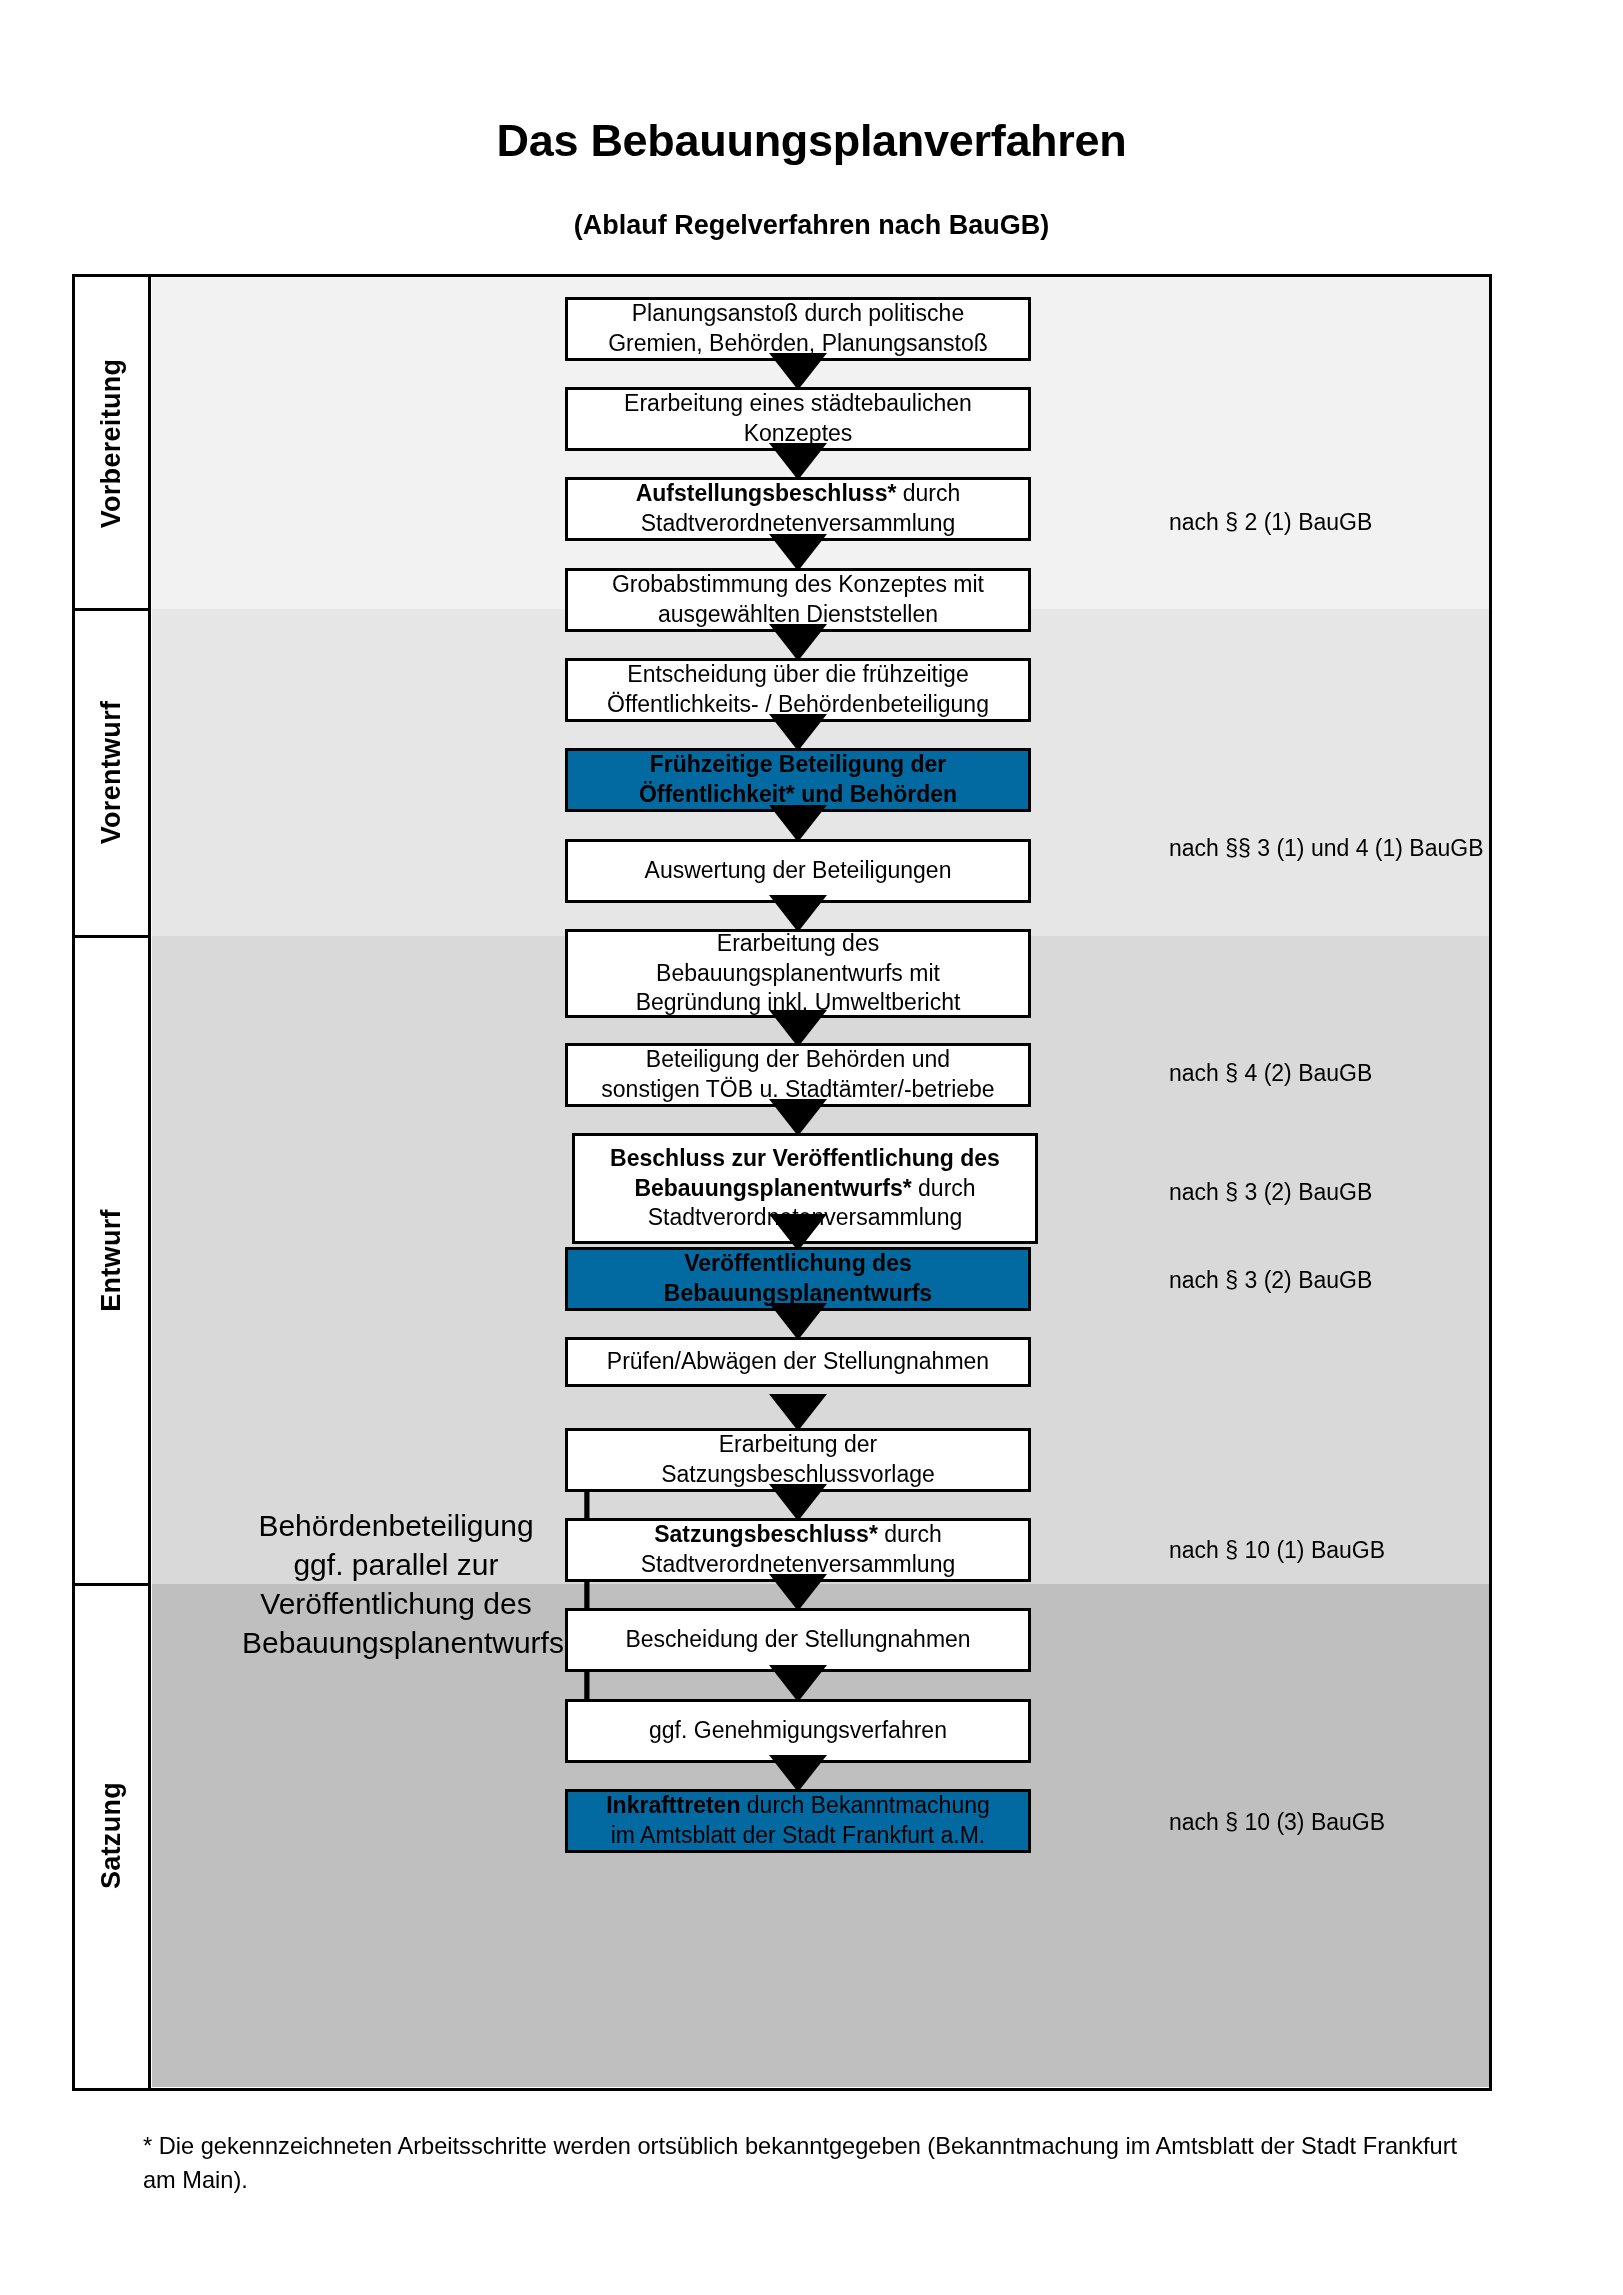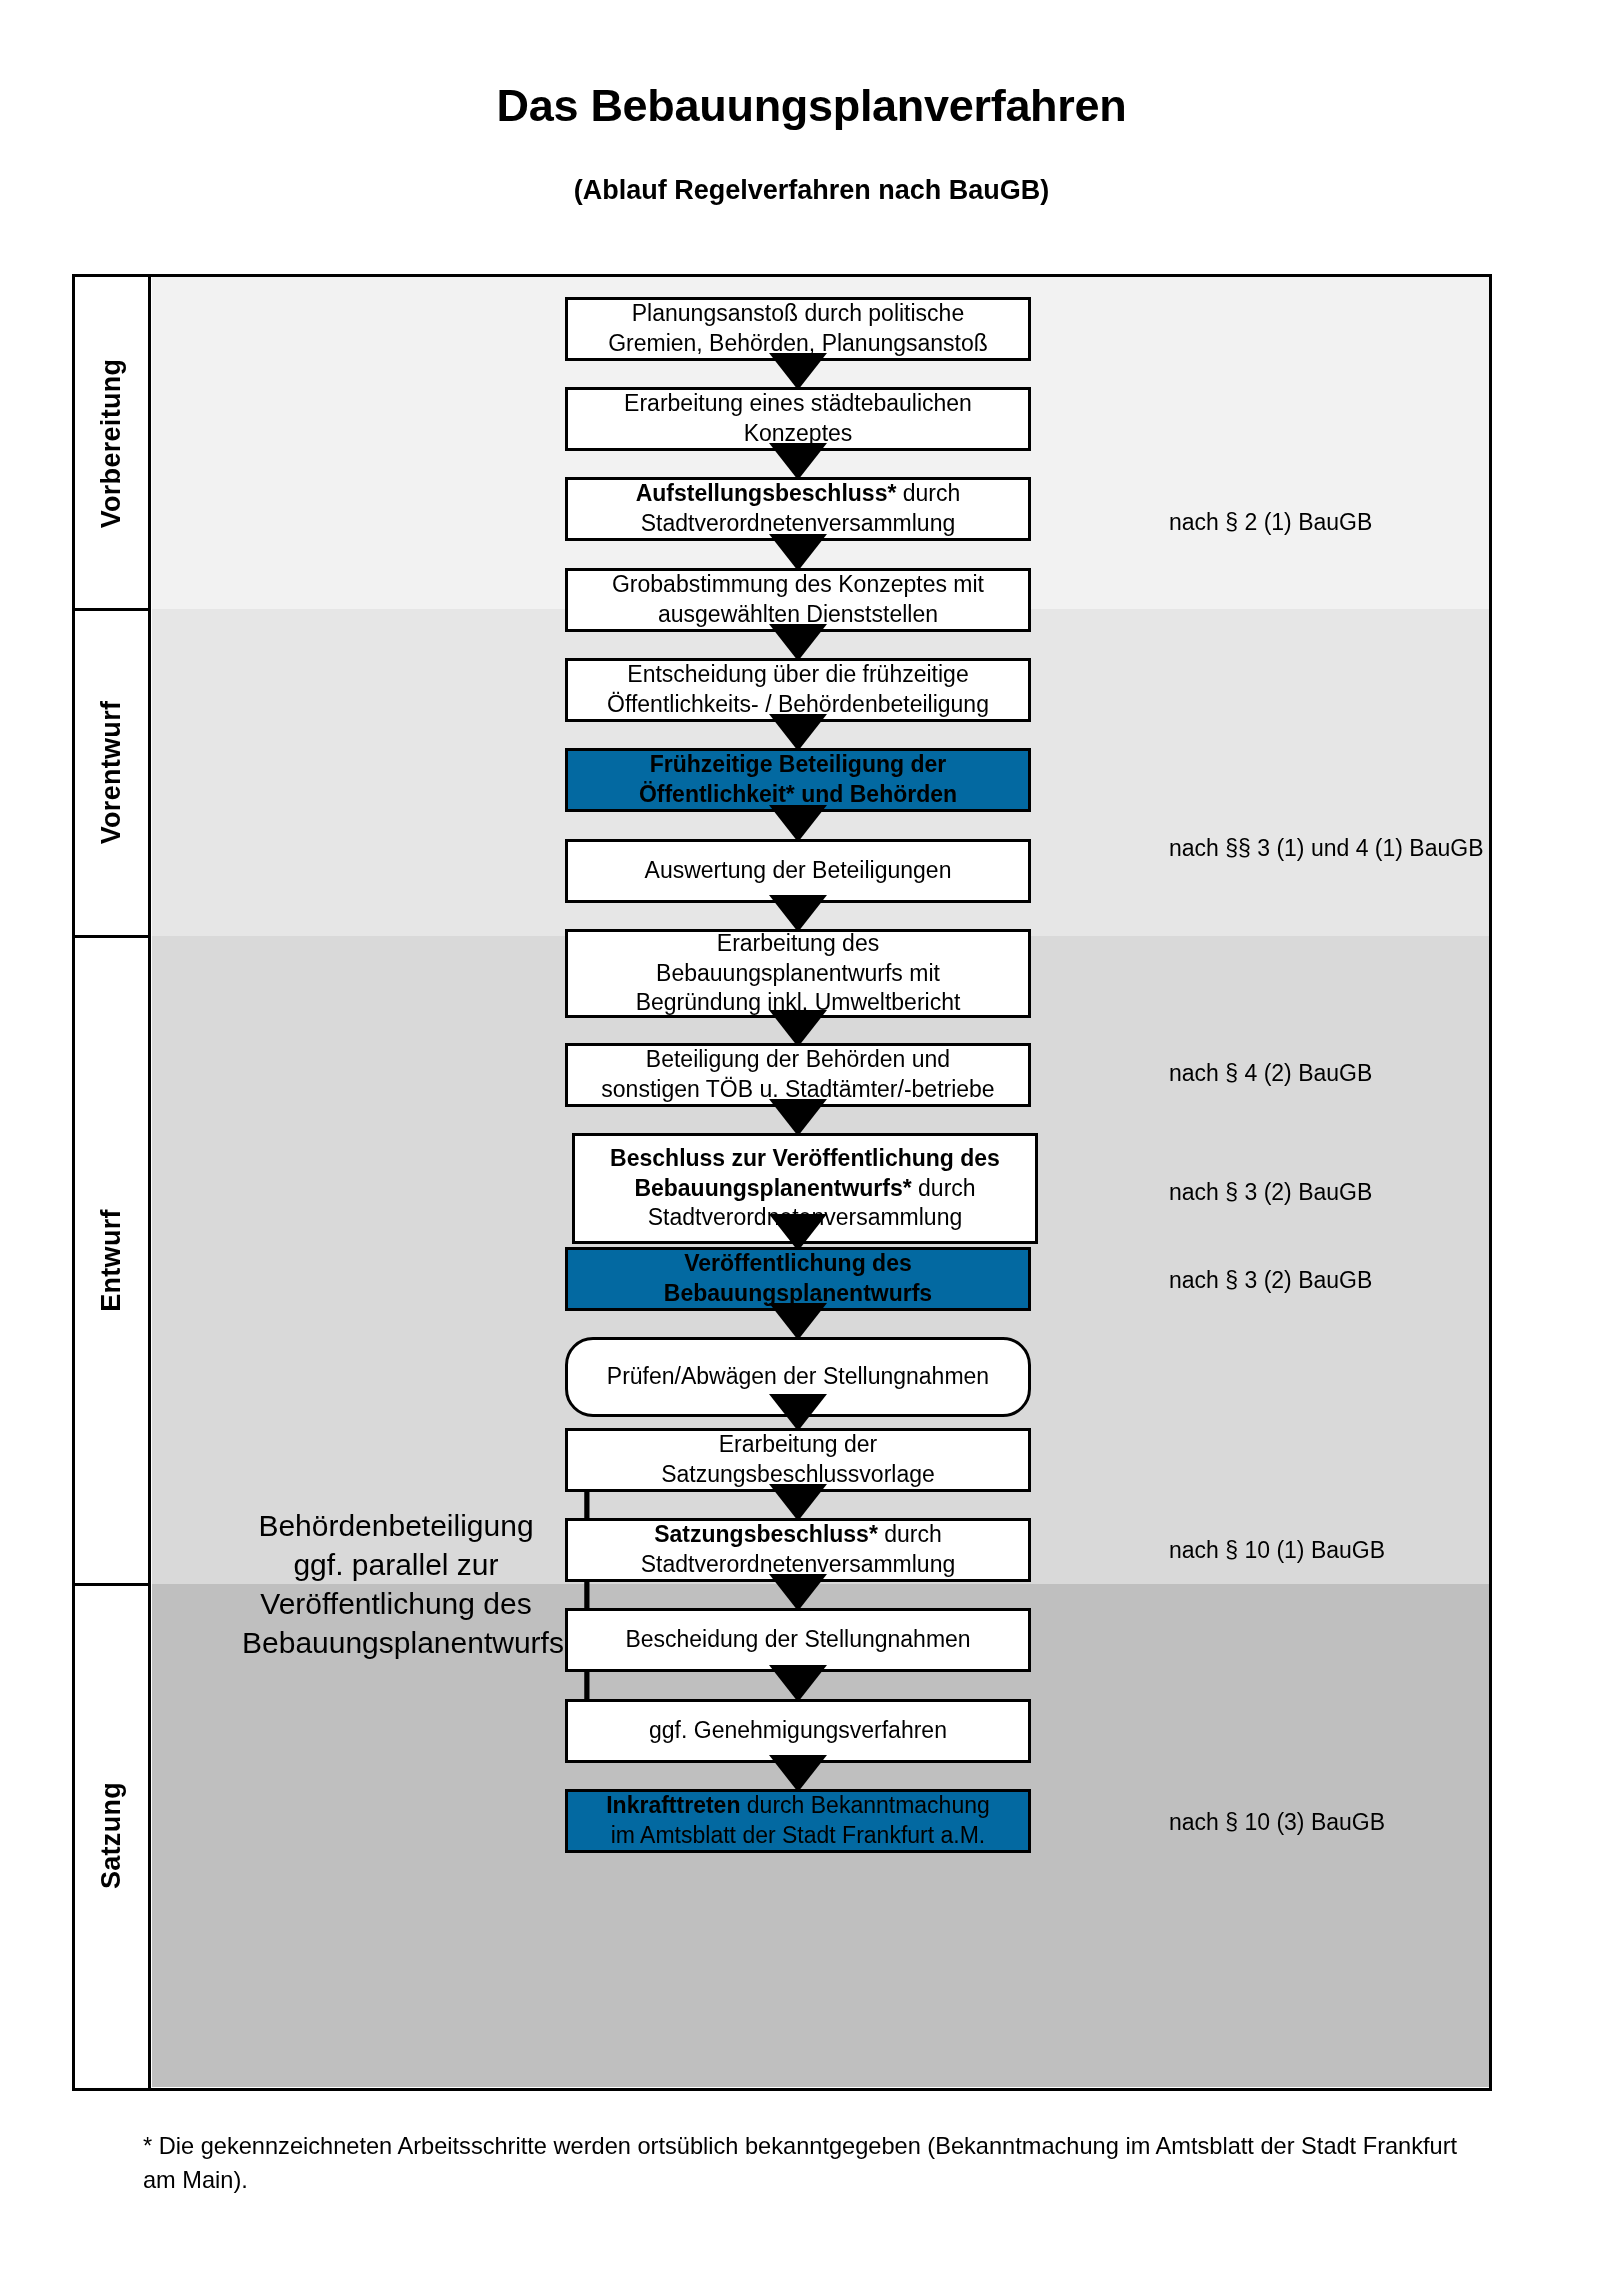--- a/index.html
+++ b/index.html
@@ -18,21 +18,21 @@
 
   
   #header {
     position: absolute;
     left: 0; top: 0;
     width: 1623px;
     text-align: center;
   }
   #main-title {
     margin: 0;
-    padding-top: 82px;
+    padding-top: 117px;
     font-size: 45px;
     font-weight: bold;
     letter-spacing: -0.3px;
     line-height: 1.05;
   }
   #sub-title {
     margin: 16px;
     padding-top: 30px;
     font-size: 27px;
     font-weight: bold;
@@ -300,21 +300,21 @@
         </div>
       </div>
       <div class="down-arrow" style="left: 694px; top: 937px;"></div>
       <div class="proc-box highlight" style="left: 490px; top: 970px; height: 64px;">
         <div class="inner">
           <div><span class="bold">Veröffentlichung des</span></div>
           <div><span class="bold">Bebauungsplanentwurfs</span></div>
         </div>
       </div>
       <div class="down-arrow" style="left: 694px; top: 1026px;"></div>
-      <div class="proc-box" style="left: 490px; top: 1060px; height: 80px; border-radius: 28px;">
+      <div class="proc-box" style="left: 490px; top: 1060px; height: 50px;">
         <div class="inner">
           <div><span>Prüfen/Abwägen der Stellungnahmen</span></div>
         </div>
       </div>
       <div class="down-arrow" style="left: 694px; top: 1117px;"></div>
       <div class="proc-box" style="left: 490px; top: 1151px; height: 64px;">
         <div class="inner">
           <div><span>Erarbeitung der</span></div>
           <div><span>Satzungsbeschlussvorlage</span></div>
         </div>

